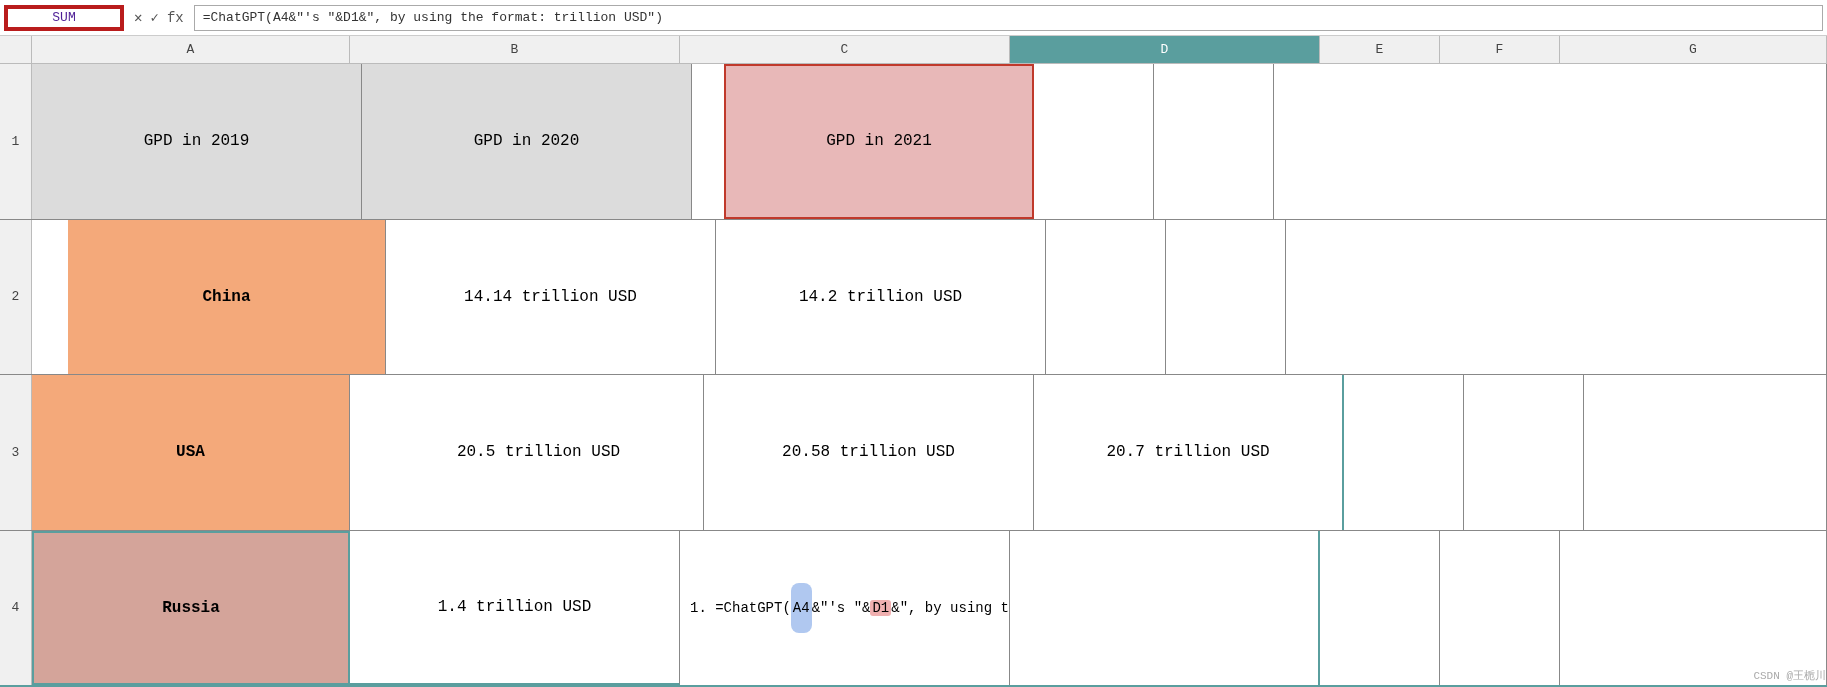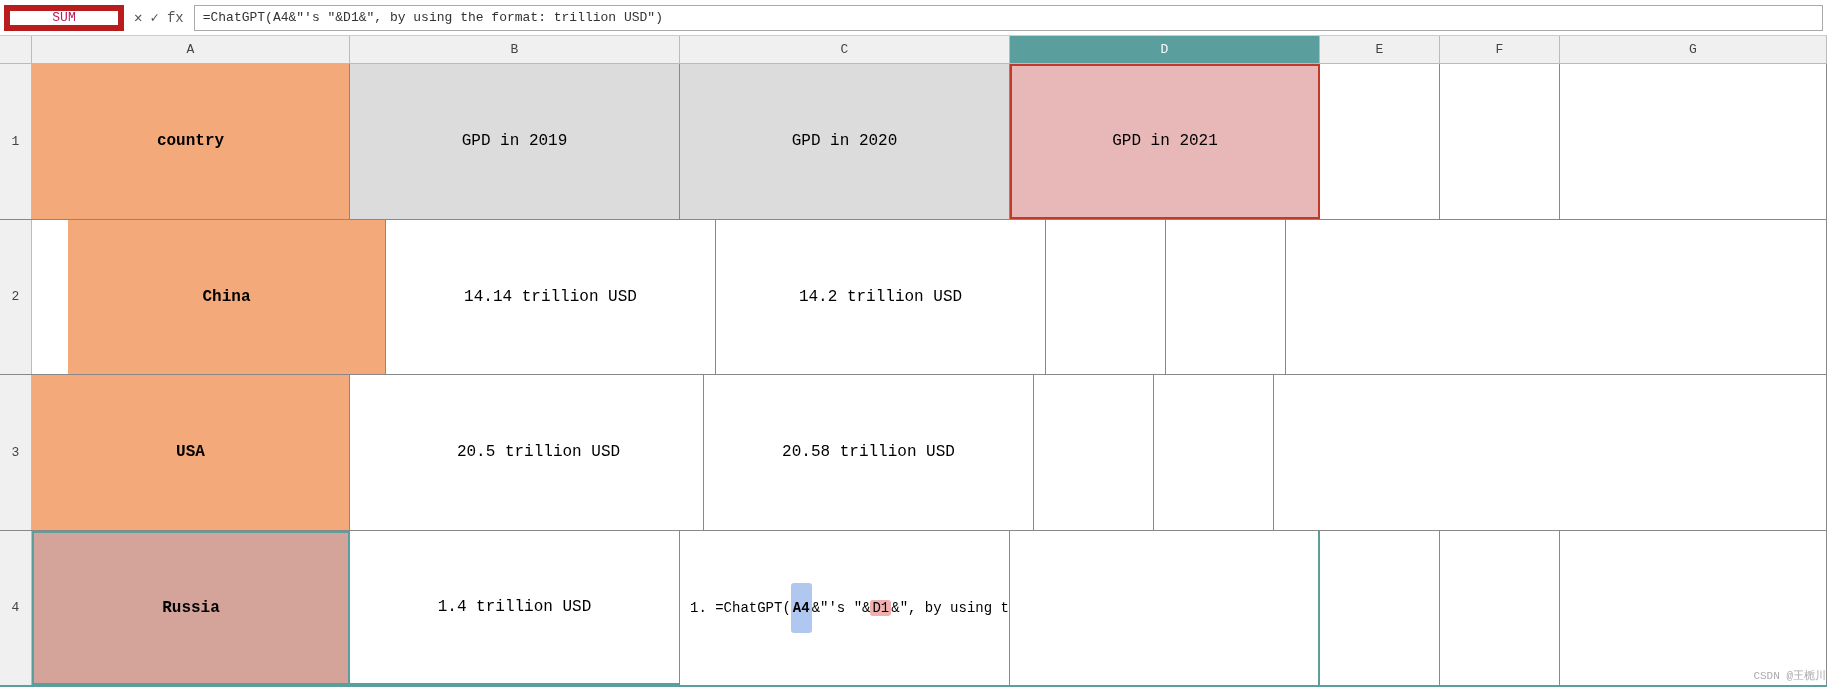--- a/index.html
+++ b/index.html
@@ -18,26 +18,26 @@
       align-items: center;
       height: 36px;
       border-bottom: 1px solid #ccc;
       background: #fff;
       padding: 0 4px;
       gap: 4px;
     }
     .name-box {
       width: 120px;
       height: 26px;
-      border: 6px solid #b91c1c;
-      display: flex;
-      align-items: center;
-      justify-content: center;
-      font-size: 13px;
-      color: #be185d;
+      border: 4px solid #b91c1c;
+      display: flex;
+      align-items: center;
+      justify-content: center;
+      font-size: 13px;
+      color: #4c1d95;
       background: #fff;
     }
     .formula-icons {
       display: flex;
       align-items: center;
       gap: 8px;
       padding: 0 6px;
     }
     .formula-icon {
       font-size: 14px;
@@ -163,35 +163,35 @@
 
     
     .col-header-d.selected { background: #5a9e9e; color: #fff; }
     
     
     .cell-d.row2, .cell-d.row3 {
       border-right: 2px solid #5a9e9e;
     }
     .cell-d.row1 {
       border: 2px solid #c0392b;
+      margin-left: 32px;
     }
 
     
     .cell-c.row4 {
       justify-content: flex-start;
       font-size: 14px;
       padding: 4px 10px;
     }
 
     
     .ref-a4 {
       background: #b0c8f0;
-      border-radius: 3px;
+      border-radius: 8px;
       padding: 17px 2px;
-      font-weight: bold;
     }
     .ref-d1 {
       background: #f0b0b0;
       border-radius: 3px;
       padding: 0 2px;
     }
 
     .formula-text {
       font-family: 'Courier New', Courier, monospace;
       font-size: 14px;
@@ -235,21 +235,20 @@
     <div class="col-header cell-d col-header-d selected">D</div>
     <div class="col-header cell-e col-header-e">E</div>
     <div class="col-header cell-f col-header-f">F</div>
     <div class="col-header cell-g col-header-g">G</div>
   </div>
 
   <div class="rows-container">
 
     <div class="spreadsheet-row">
       <div class="row-num">1</div>
-      <div class="cell cell-a row1">country</div>
       <div class="cell cell-b row1">GPD in 2019</div>
       <div class="cell cell-c row1">GPD in 2020</div>
       <div class="cell cell-d row1">GPD in 2021</div>
       <div class="cell cell-e row1"></div>
       <div class="cell cell-f row1"></div>
       <div class="cell cell-g row1"></div>
     </div>
 
     <div class="spreadsheet-row">
       <div class="row-num">2</div>
@@ -259,20 +258,21 @@
       <div class="cell cell-e row2"></div>
       <div class="cell cell-f row2"></div>
       <div class="cell cell-g row2"></div>
     </div>
 
     <div class="spreadsheet-row">
       <div class="row-num">3</div>
       <div class="cell cell-a row3">USA</div>
       <div class="cell cell-b row3">20.5 trillion USD</div>
       <div class="cell cell-c row3">20.58 trillion USD</div>
+      <div class="cell cell-d row3">20.7 trillion USD</div>
       <div class="cell cell-e row3"></div>
       <div class="cell cell-f row3"></div>
       <div class="cell cell-g row3"></div>
     </div>
 
     <div class="spreadsheet-row row4">
       <div class="row-num">4</div>
       <div class="cell cell-a row4">Russia</div>
       <div class="cell cell-b row4">1.4 trillion USD</div>
 

